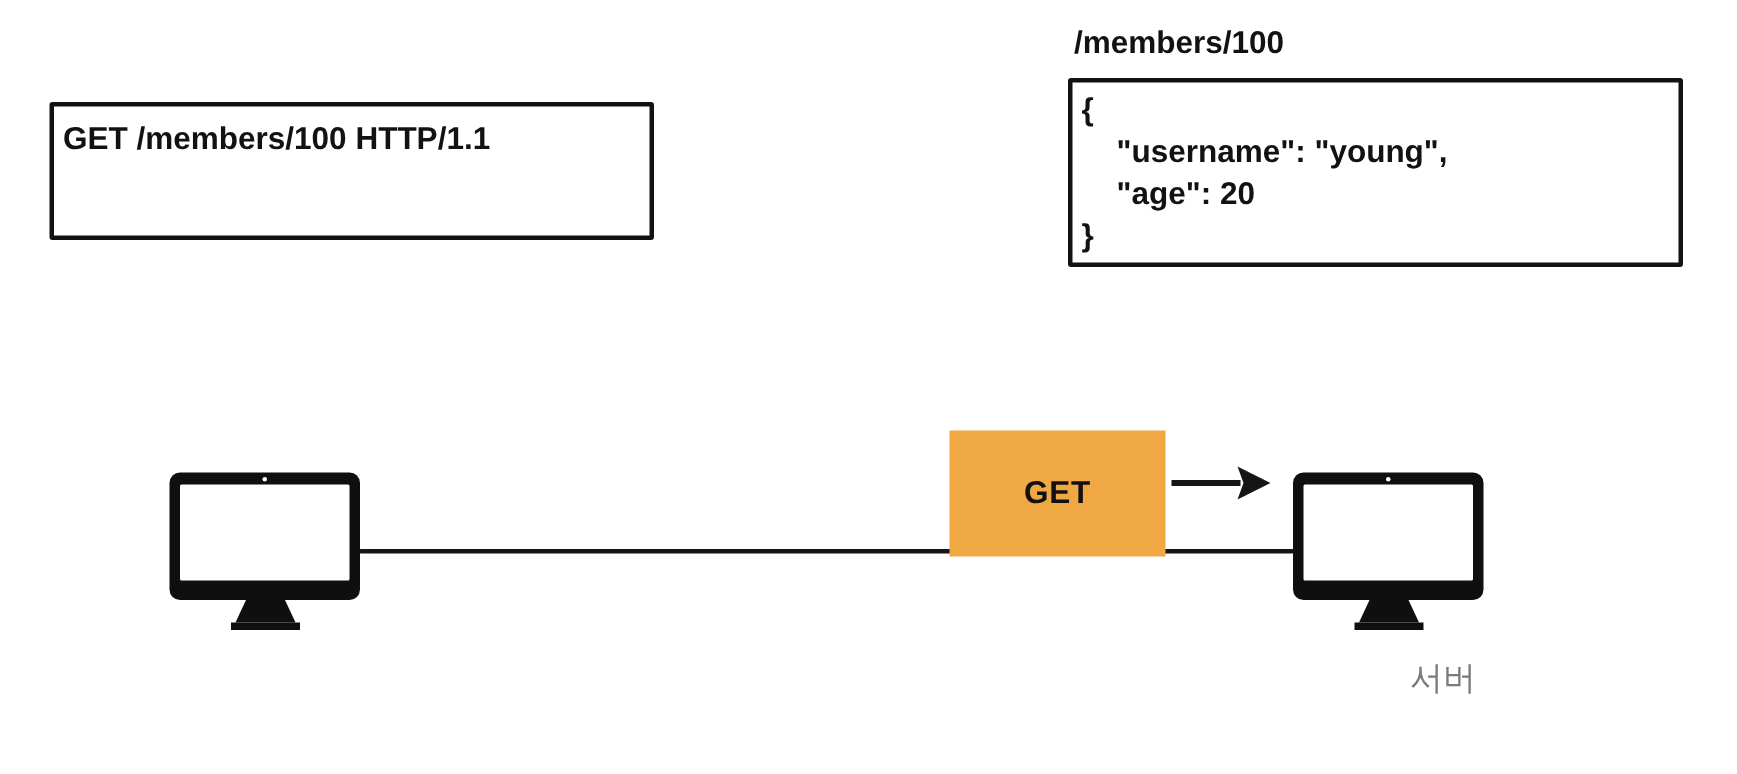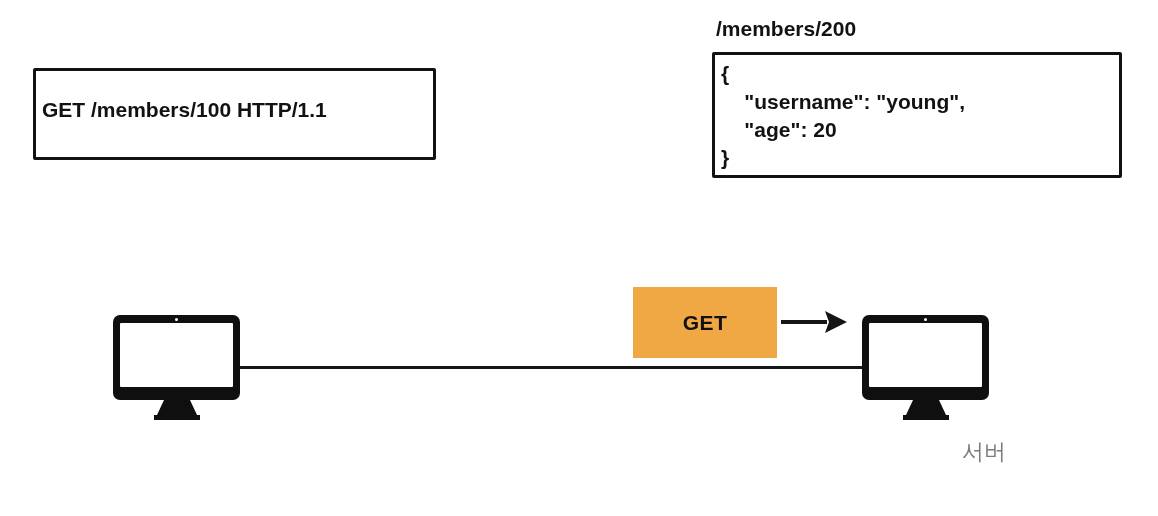--- a/index.html
+++ b/index.html
@@ -18,21 +18,21 @@
     border: 3px solid #121212;
     border-radius: 2px;
     background: #ffffff;
     box-sizing: border-box;
     color: #121212;
     font-weight: 700;
   }
   .request-box {
     left: 33px; top: 68px;
     width: 403px; height: 92px;
-    padding: 25px 6px;
+    padding: 8px 6px;
     font-size: 21px;
     line-height: 28px;
   }
   .response-box {
     left: 712px; top: 52px;
     width: 410px; height: 126px;
     padding: 5px 6px;
     font-size: 21px;
     line-height: 28px;
   }
@@ -52,21 +52,21 @@
     left: 239px; top: 366px;
     width: 624px; height: 3px;
     background: #151515;
     border-radius: 2px;
   }
 
   
   .get-box {
     position: absolute;
     left: 633px; top: 287px;
-    width: 144px; height: 71px;
+    width: 144px; height: 84px;
     background: #EFA843;
     display: flex;
     align-items: center;
     justify-content: center;
     font-size: 21px;
     font-weight: 700;
     color: #111111;
     letter-spacing: 0.5px;
   }
 
@@ -116,32 +116,32 @@
   .node-label {
     position: absolute;
     top: 437px;
     width: 160px;
     text-align: center;
     font-size: 22px;
     font-weight: 400;
     color: #7b7b7b;
   }
   .label-client { left: 96px; }
-  .label-server { left: 846px; text-align: right; }
+  .label-server { left: 882px; }
 </style>
 </head>
 <body>
 
 <div class="canvas">
 
   <div class="sketch-box request-box">
     <div class="code-line">GET /members/100 HTTP/1.1</div>
   </div>
 
-  <div class="response-label">/members/200</div>
+  <div class="response-label">/members/100</div>
 
   <div class="sketch-box response-box">
     <div class="code-line">{</div>
     <div class="code-line">    "username": "young",</div>
     <div class="code-line">    "age": 20</div>
     <div class="code-line">}</div>
   </div>
 
   <div class="network-line"></div>
 

